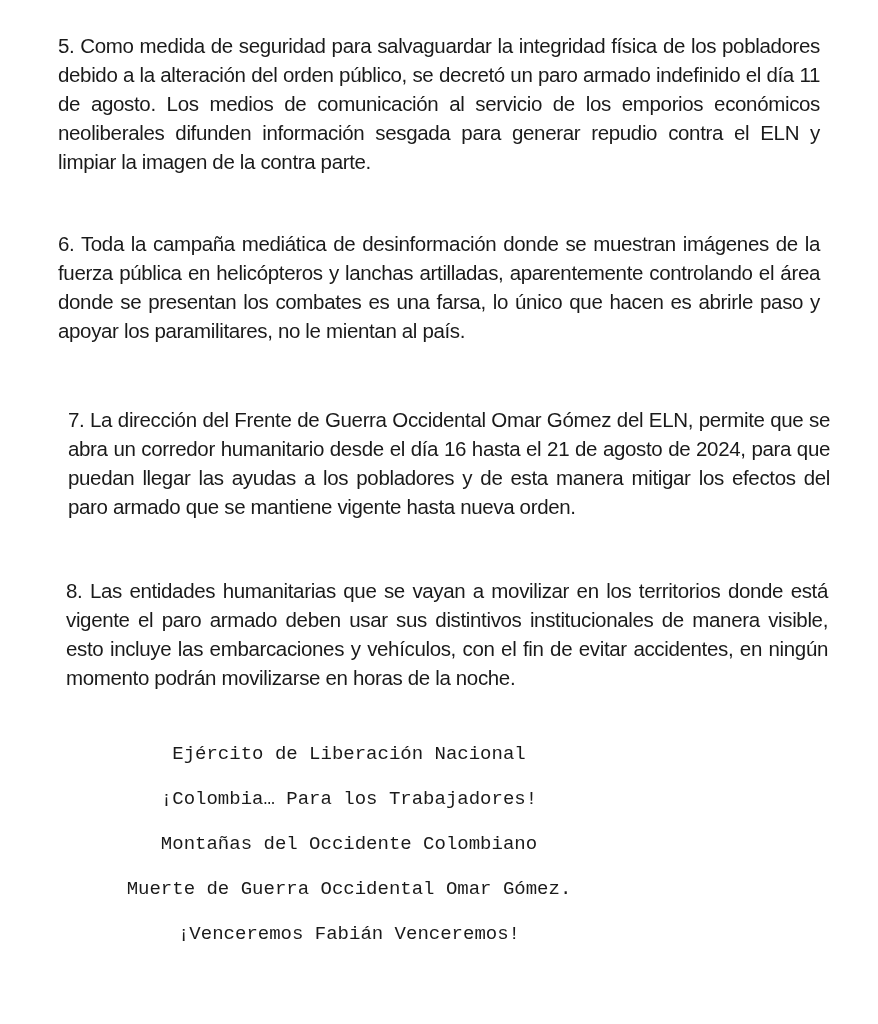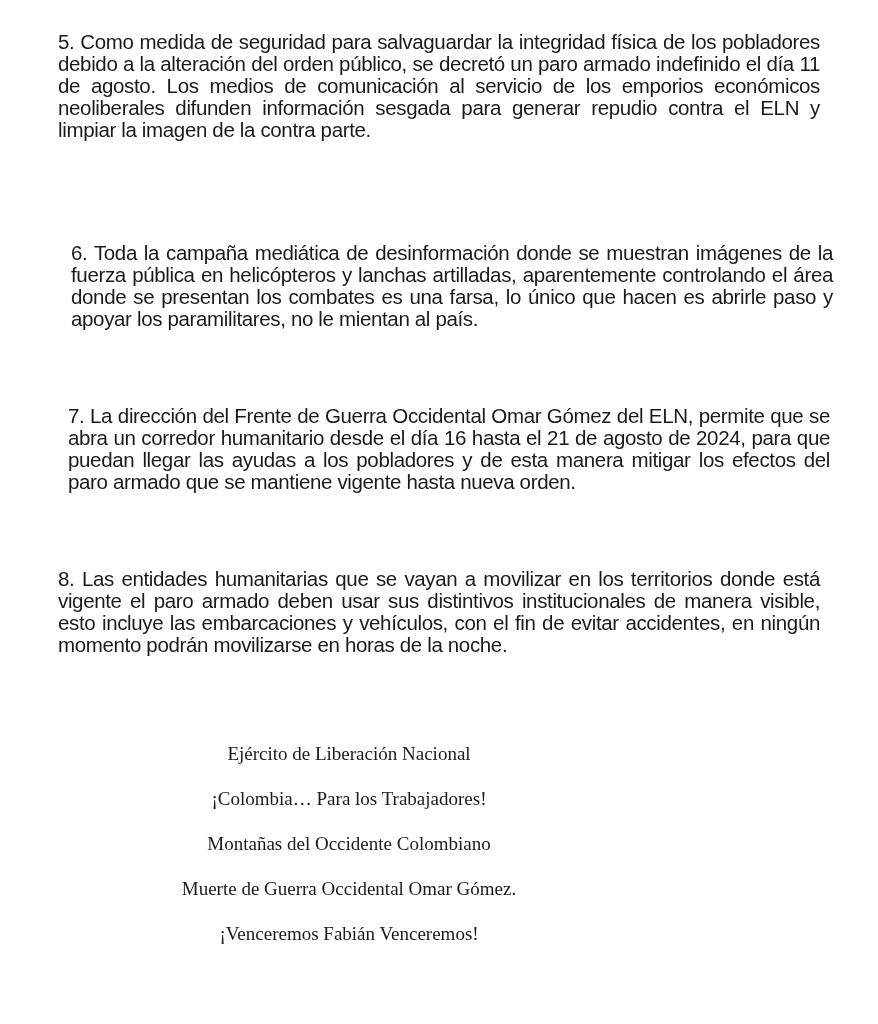--- a/index.html
+++ b/index.html
@@ -1,45 +1,45 @@
 <!DOCTYPE html>
 <html><head>
 <meta charset="utf-8">
 <style>
   html, body { margin: 0; padding: 0; background: #ffffff; }
   body { width: 878px; height: 1024px; position: relative; overflow: hidden; }
   .page { position: absolute; left: 0; top: 0; width: 878px; height: 1024px; background: #ffffff; color: #1a1a1a; }
   .para {
     position: absolute; left: 58px; width: 762px;
     font-family: "Liberation Sans", sans-serif;
-    font-size: 20.5px; line-height: 22px;
+    font-size: 20.5px; line-height: 29px;
     text-align: justify; text-align-last: left;
     transform-origin: 0 0;
     letter-spacing: -0.35px;
     word-spacing: 0px;
   }
   .p5 { top: 31px; }
   .p6 { top: 229px; }
   .p7 { top: 395px; }
   .p8 { top: 568px; }
   .closing {
     position: absolute; left: 0; width: 698px; top: 740px;
-    font-family: Liberation Serif, serif;
+    font-family: Liberation Mono, monospace;
     font-size: 19px; text-align: center; color: #1a1a1a;
   }
   .closing .line { height: 45px; line-height: 28px; }
 </style>
 </head>
 <body>
 
 <div class="page">
   <p class="para p5" style="margin:0">5. Como medida de seguridad para salvaguardar la integridad física de los pobladores debido a la alteración del orden público, se decretó un paro armado indefinido el día 11 de agosto. Los medios de comunicación al servicio de los emporios económicos neoliberales difunden información sesgada para generar repudio contra el ELN y limpiar la imagen de la contra parte.</p>
-  <p class="para p6" style="margin:13px">6. Toda la campaña mediática de desinformación donde se muestran imágenes de la fuerza pública en helicópteros y lanchas artilladas, aparentemente controlando el área donde se presentan los combates es una farsa, lo único que hacen es abrirle paso y apoyar los paramilitares, no le mientan al país.</p>
+  <p class="para p6" style="margin:0">6. Toda la campaña mediática de desinformación donde se muestran imágenes de la fuerza pública en helicópteros y lanchas artilladas, aparentemente controlando el área donde se presentan los combates es una farsa, lo único que hacen es abrirle paso y apoyar los paramilitares, no le mientan al país.</p>
   <p class="para p7" style="margin:10px">7. La dirección del Frente de Guerra Occidental Omar Gómez del ELN, permite que se abra un corredor humanitario desde el día 16 hasta el 21 de agosto de 2024, para que puedan llegar las ayudas a los pobladores y de esta manera mitigar los efectos del paro armado que se mantiene vigente hasta nueva orden.</p>
-  <p class="para p8" style="margin:0">8. Las entidades humanitarias que se vayan a movilizar en los territorios donde está vigente el paro armado deben usar sus distintivos institucionales de manera visible, esto incluye las embarcaciones y vehículos, con el fin de evitar accidentes, en ningún momento podrán movilizarse en horas de la noche.</p>
+  <p class="para p8" style="margin:8px">8. Las entidades humanitarias que se vayan a movilizar en los territorios donde está vigente el paro armado deben usar sus distintivos institucionales de manera visible, esto incluye las embarcaciones y vehículos, con el fin de evitar accidentes, en ningún momento podrán movilizarse en horas de la noche.</p>
 
   <div class="closing">
     <div class="line">Ejército de Liberación Nacional</div>
     <div class="line">¡Colombia… Para los Trabajadores!</div>
     <div class="line">Montañas del Occidente Colombiano</div>
     <div class="line">Muerte de Guerra Occidental Omar Gómez.</div>
     <div class="line">¡Venceremos Fabián Venceremos!</div>
   </div>
 </div>
 

